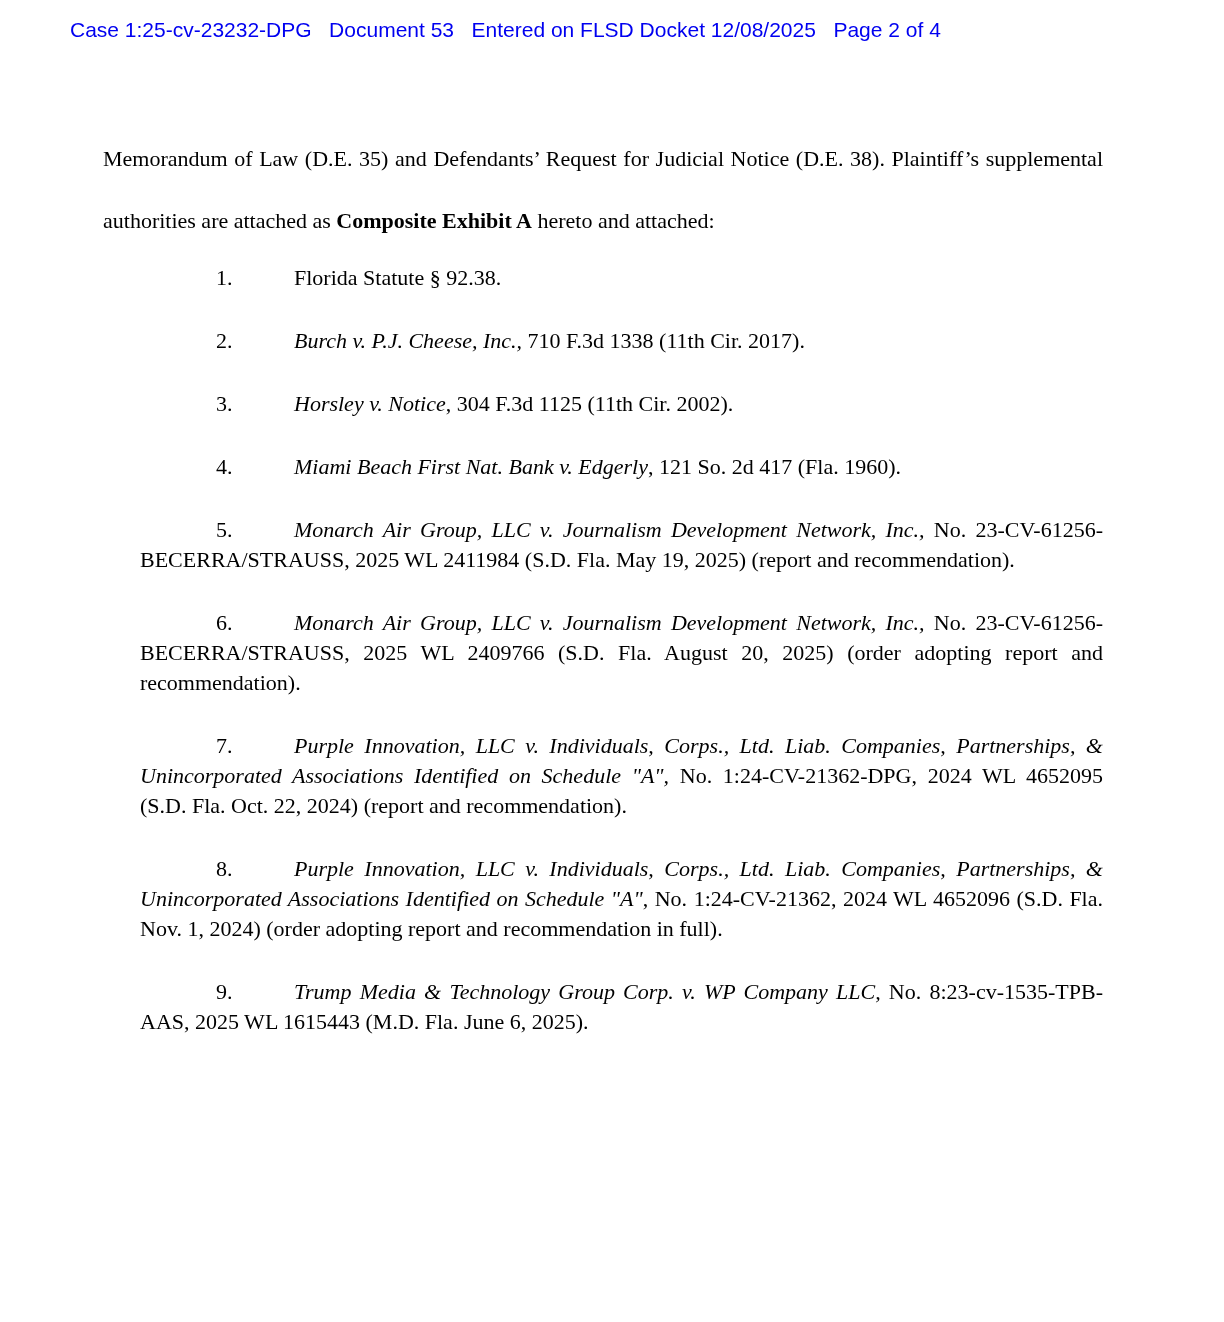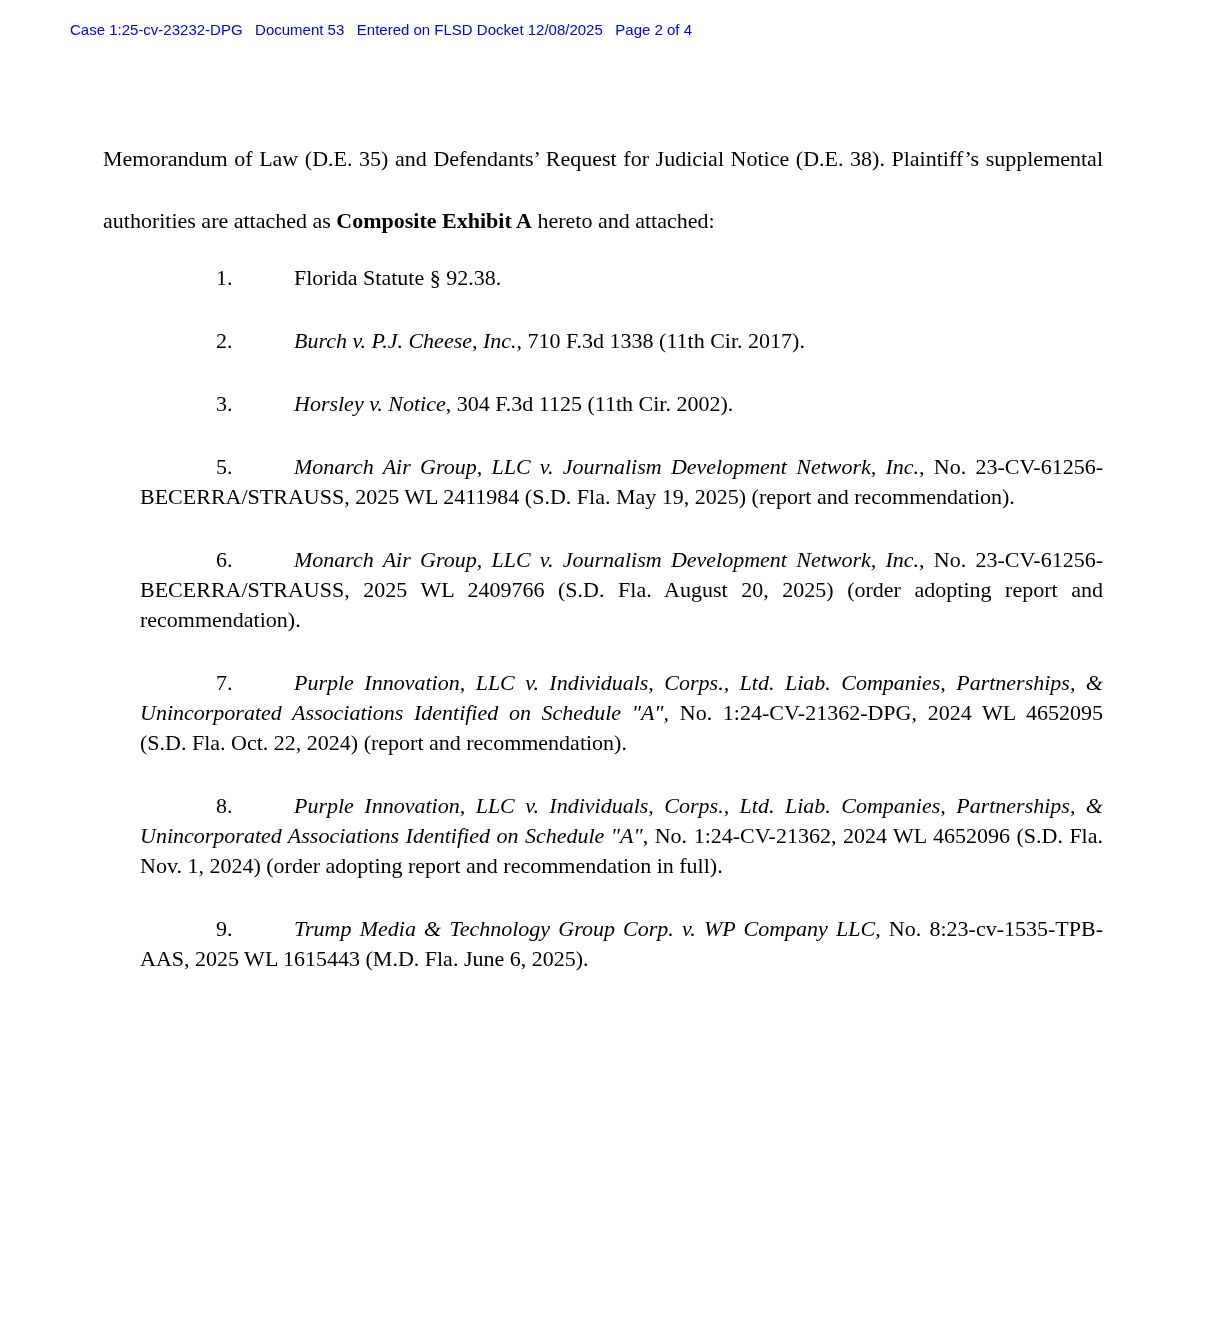--- a/index.html
+++ b/index.html
@@ -14,21 +14,21 @@
     font-family: "Liberation Serif", serif;
     overflow: hidden;
   }
 
   
   .docket-stamp {
     position: absolute;
     left: 70px;
     top: 16px;
     font-family: "Liberation Sans", sans-serif;
-    font-size: 15px;
+    font-size: 21px;
     line-height: 28px;
     white-space: pre;
   }
 
   
   .doc-body {
     position: absolute;
     left: 103px;
     top: 128px;
     width: 1000px;
@@ -71,20 +71,21 @@
 
     <p class="intro"><span>Memorandum of Law (D.E. 35) and Defendants’ Request for Judicial Notice (D.E. 38). Plaintiff’s supplemental authorities are attached as </span><b>Composite Exhibit A</b><span> hereto and attached:</span></p>
 
     <div class="authorities">
   <p class="item"><span class="num">1.</span><i class="case"></i><span class="cite">Florida Statute § 92.38.</span></p>
 
   <p class="item"><span class="num">2.</span><i class="case">Burch v. P.J. Cheese, Inc.,</i><span class="cite"> 710 F.3d 1338 (11th Cir. 2017).</span></p>
 
   <p class="item"><span class="num">3.</span><i class="case">Horsley v. Notice</i><span class="cite">, 304 F.3d 1125 (11th Cir. 2002).</span></p>
 
+  <p class="item"><span class="num">4.</span><i class="case">Miami Beach First Nat. Bank v. Edgerly</i><span class="cite">, 121 So. 2d 417 (Fla. 1960).</span></p>
 
   <p class="item"><span class="num">5.</span><i class="case">Monarch Air Group, LLC v. Journalism Development Network, Inc.,</i><span class="cite"> No. 23-CV-61256-BECERRA/STRAUSS, 2025 WL 2411984 (S.D. Fla. May 19, 2025) (report and recommendation).</span></p>
 
   <p class="item"><span class="num">6.</span><i class="case">Monarch Air Group, LLC v. Journalism Development Network, Inc.,</i><span class="cite"> No. 23-CV-61256-BECERRA/STRAUSS, 2025 WL 2409766 (S.D. Fla. August 20, 2025) (order adopting report and recommendation).</span></p>
 
   <p class="item"><span class="num">7.</span><i class="case">Purple Innovation, LLC v. Individuals, Corps., Ltd. Liab. Companies, Partnerships, &amp; Unincorporated Associations Identified on Schedule "A",</i><span class="cite"> No. 1:24-CV-21362-DPG, 2024 WL 4652095 (S.D. Fla. Oct. 22, 2024) (report and recommendation).</span></p>
 
   <p class="item"><span class="num">8.</span><i class="case">Purple Innovation, LLC v. Individuals, Corps., Ltd. Liab. Companies, Partnerships, &amp; Unincorporated Associations Identified on Schedule "A"</i><span class="cite">, No. 1:24-CV-21362, 2024 WL 4652096 (S.D. Fla. Nov. 1, 2024) (order adopting report and recommendation in full).</span></p>
 
   <p class="item"><span class="num">9.</span><i class="case">Trump Media &amp; Technology Group Corp. v. WP Company LLC,</i><span class="cite"> No. 8:23-cv-1535-TPB-AAS, 2025 WL 1615443 (M.D. Fla. June 6, 2025).</span></p>

